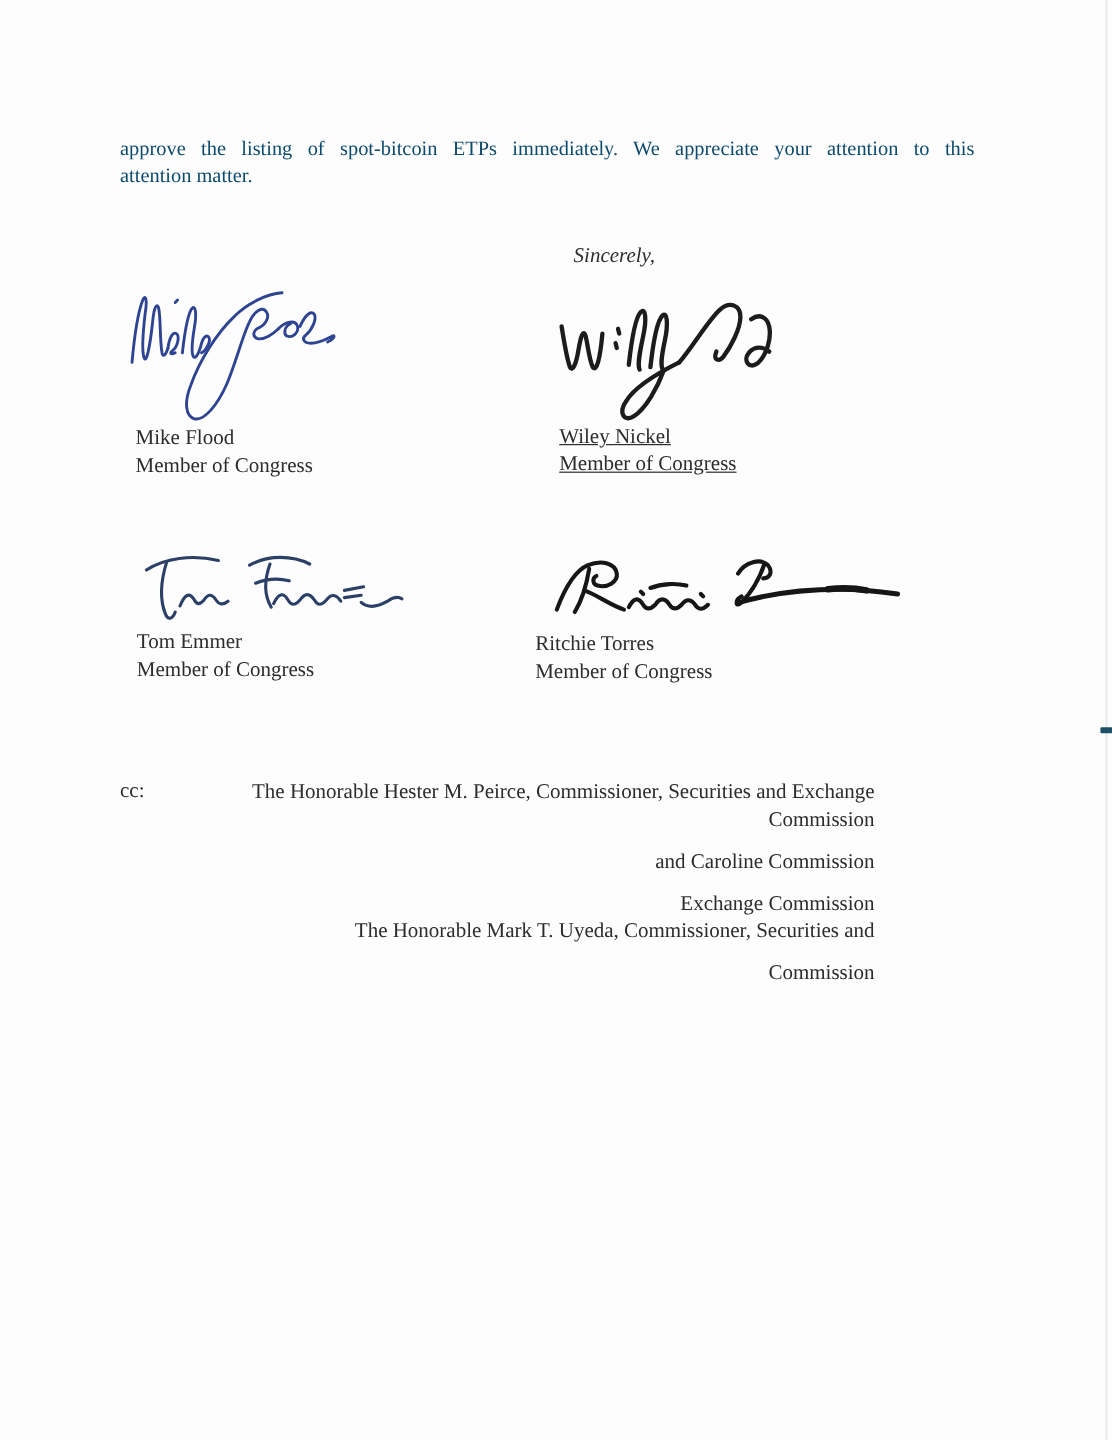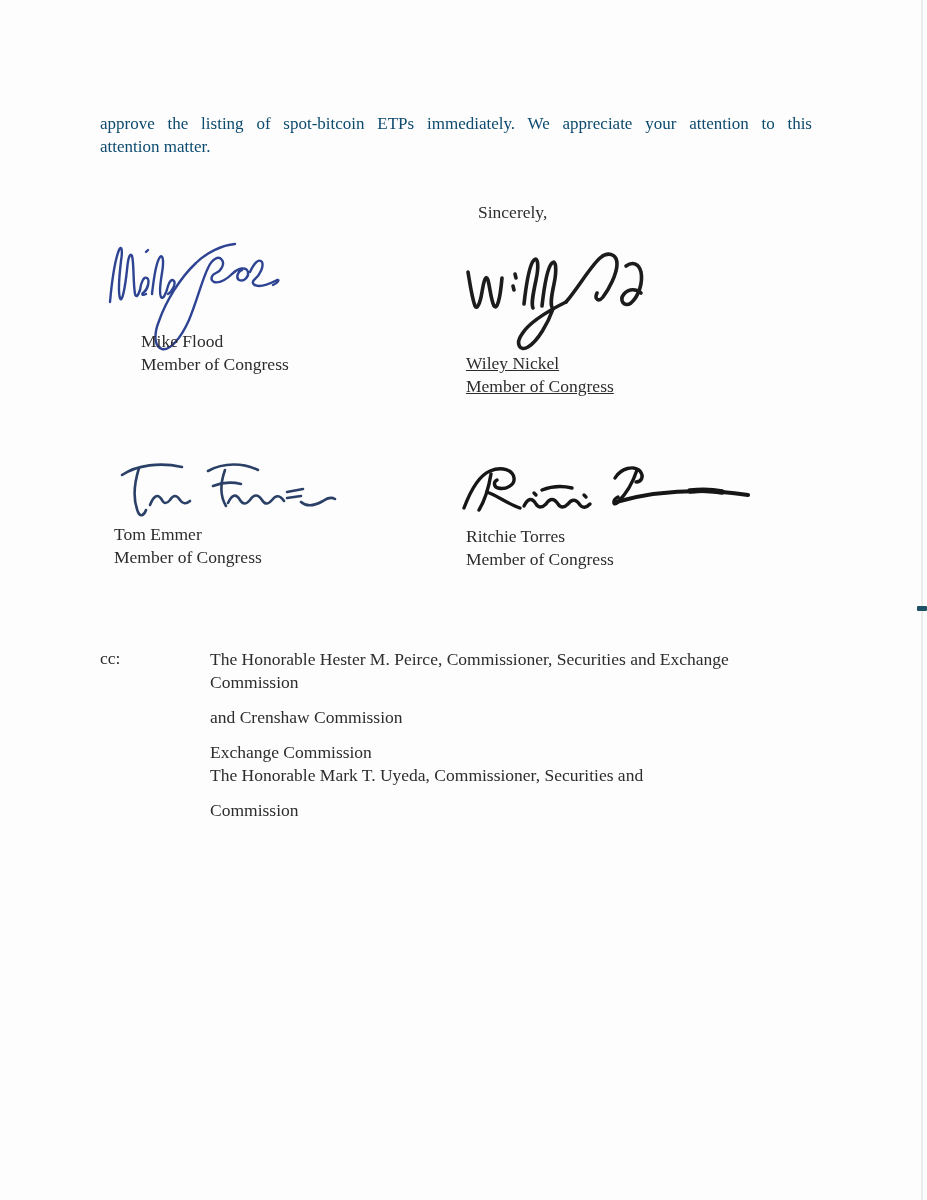--- a/index.html
+++ b/index.html
@@ -15,36 +15,36 @@
 
   
   .paragraph {
     left: 100px; top: 112px; width: 712px;
     font-size: 17px; line-height: 23px;
     color: #0c4a6e;
   }
   .justified-line { text-align: justify; text-align-last: justify; white-space: normal; }
 
   
-  .salutation { left: 478px; top: 202px; font-size: 17.5px; color: #2e2e2e; }
+  .salutation { left: 478px; top: 202px; font-size: 17.5px; color: #2e2e2e; font-style: italic; }
 
   
   svg.sig { position: absolute; overflow: visible; }
 
   
   .name-block { font-size: 17.5px; line-height: 23px; color: #2c2c2c; }
-  .nb-1 { left: 113px; top: 330px; margin-left: 28px; }
+  .nb-1 { left: 113px; top: 353px; }
   .nb-2 { left: 466px; top: 352px; text-decoration: underline; }
   .nb-3 { left: 114px; top: 523px; }
-  .nb-4 { left: 466px; top: 525px; }
+  .nb-4 { left: 446px; top: 525px; }
 
   
   .cc-label { left: 100px; top: 648px; font-size: 17.5px; color: #2c2c2c; font-family: Liberation Serif, serif; }
   .cc-entries { left: 210px; top: 648px; }
-  .cc-entry { margin-bottom: 12px; }
+  .cc-entry { margin-bottom: 12px; text-align: right; }
   .cc-line { font-size: 17.5px; line-height: 23px; white-space: nowrap; color: #2c2c2c; }
 
   
   svg.edge-artifacts { position: absolute; left: 0; top: 0; width: 927px; height: 1200px; pointer-events: none; }
 </style>
 </head>
 <body>
 
 <div class="abs paragraph">
   <div class="justified-line">approve the listing of spot-bitcoin ETPs immediately. We appreciate your attention to this</div>
@@ -124,21 +124,21 @@
   <div>Member of Congress</div>
 </div>
 
 <div class="abs cc-label">cc:</div>
 <div class="abs cc-entries">
   <div class="cc-entry">
     <div class="cc-line">The Honorable Hester M. Peirce, Commissioner, Securities and Exchange</div>
     <div class="cc-line">Commission</div>
   </div>
   <div class="cc-entry">
-    <div class="cc-line">and Crenshaw Commission</div>
+    <div class="cc-line">and Caroline Commission</div>
   </div>
   <div class="cc-entry">
     <div class="cc-line">Exchange Commission</div>
     <div class="cc-line">The Honorable Mark T. Uyeda, Commissioner, Securities and</div>
   </div>
   <div class="cc-entry">
     <div class="cc-line">Commission</div>
   </div>
 </div>
 

